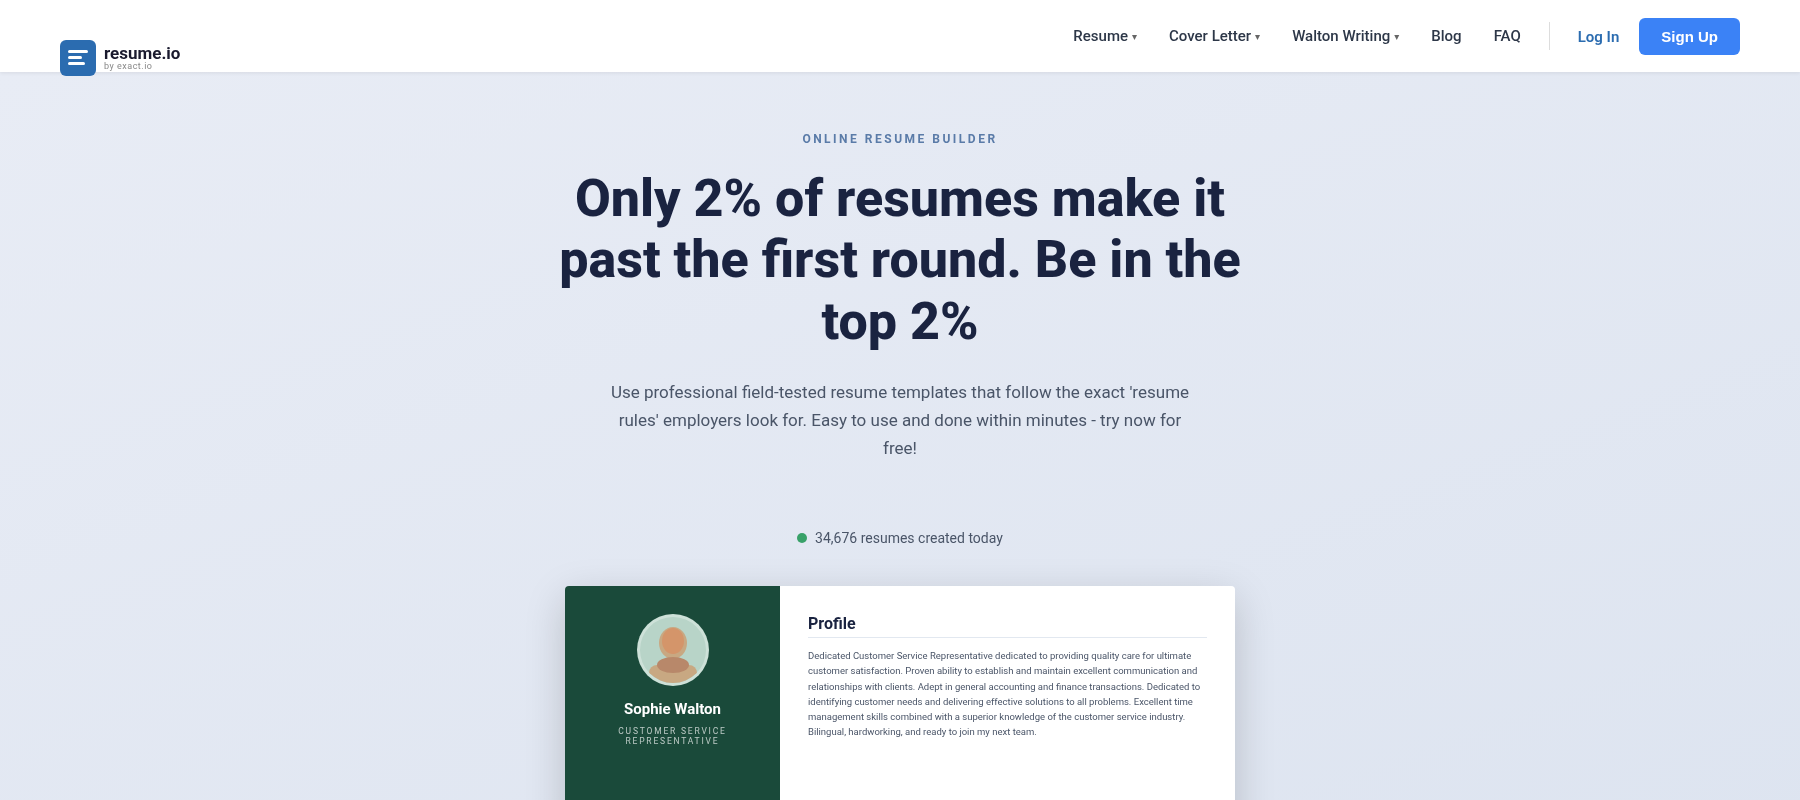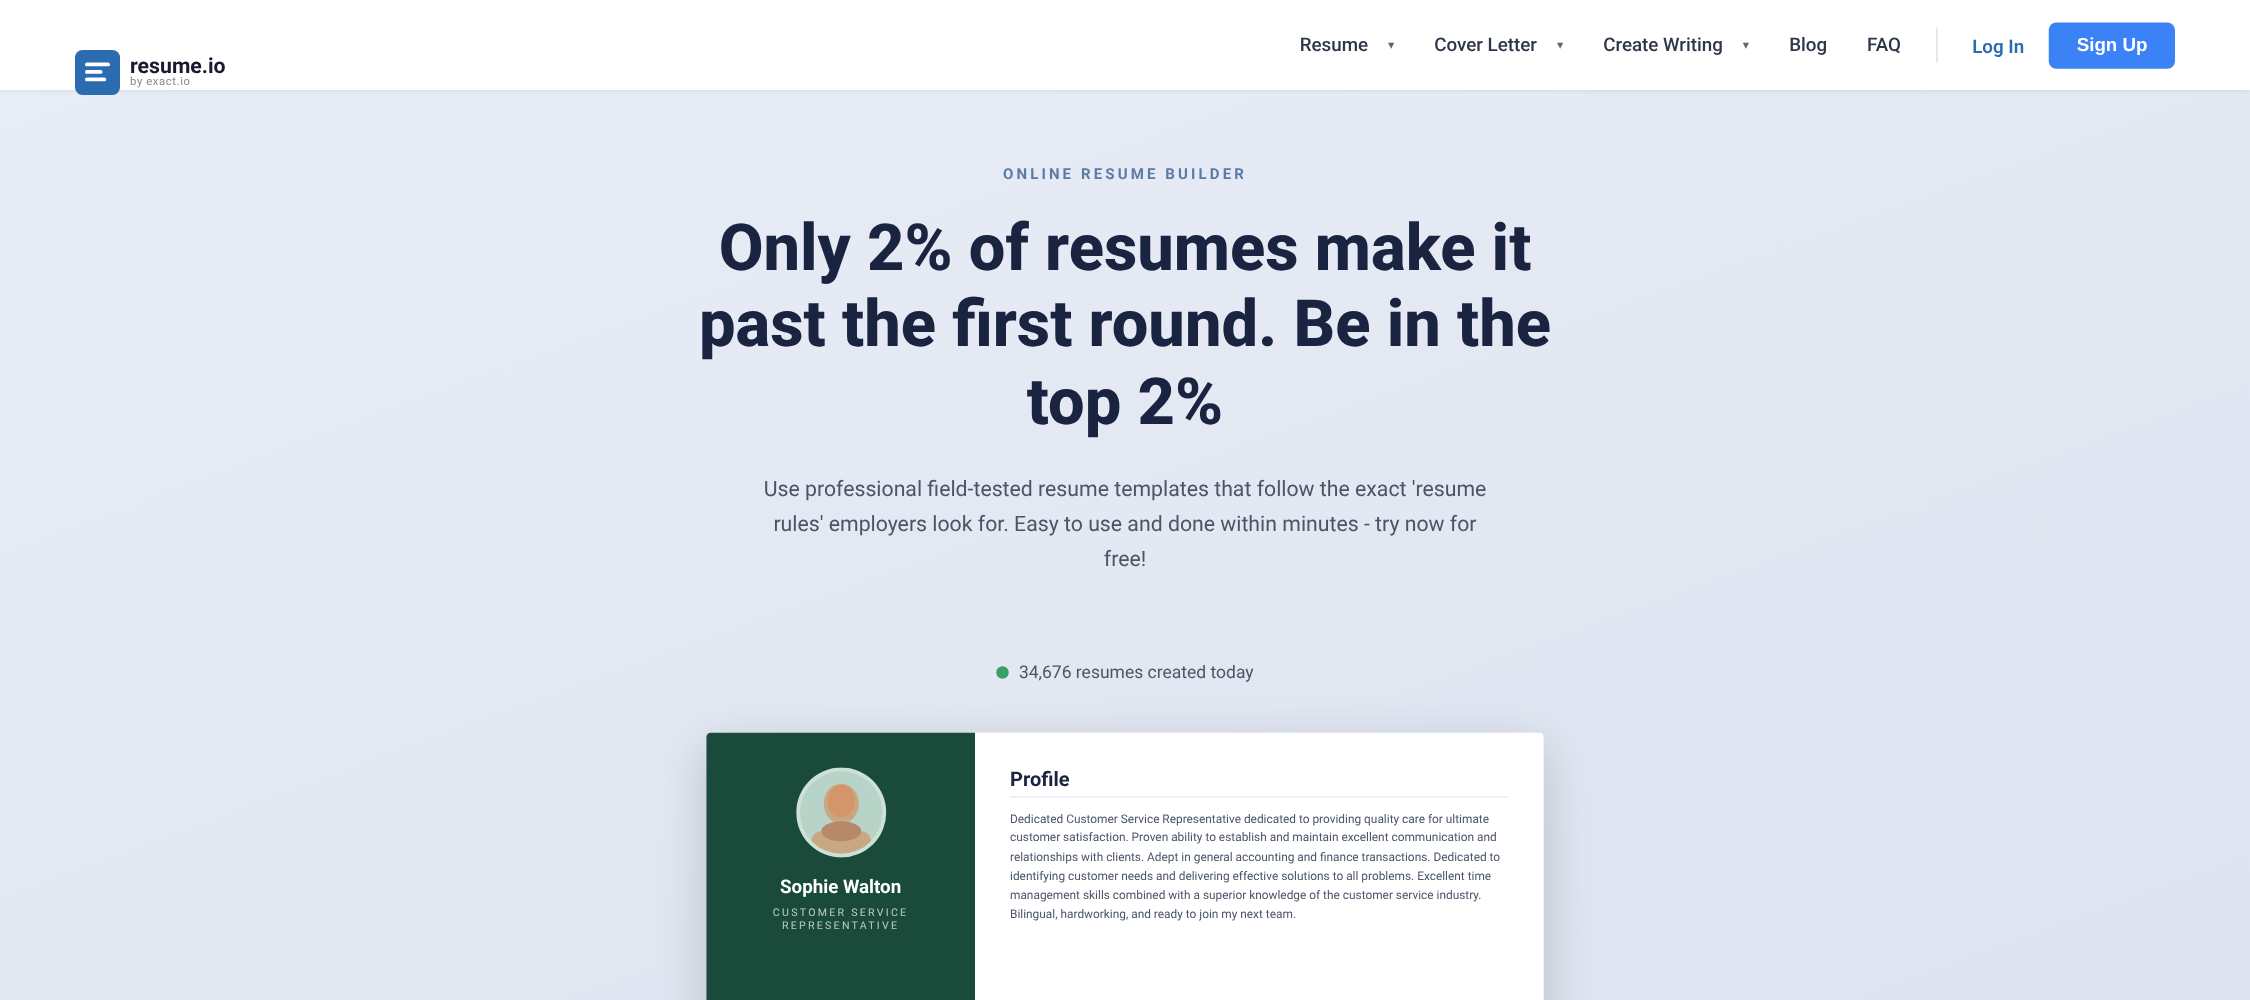--- a/index.html
+++ b/index.html
@@ -44,21 +44,21 @@
     }
     .nav-links {
       display: flex;
       align-items: center;
       gap: 8px;
       list-style: none;
     }
     .nav-item {
       display: flex;
       align-items: center;
-      gap: 16px;
+      gap: 4px;
       padding: 6px 12px;
       font-size: 15px;
       color: #2d3748;
       cursor: pointer;
       font-weight: 500;
     }
     .nav-chevron {
       font-size: 10px;
       color: #666;
     }
@@ -246,21 +246,21 @@
   <ul class="nav-links">
     <li class="nav-item">
       <span>Resume</span>
       <span class="nav-chevron">▾</span>
     </li>
     <li class="nav-item">
       <span>Cover Letter</span>
       <span class="nav-chevron">▾</span>
     </li>
     <li class="nav-item">
-      <span>Create Writing</span>
+      <span>Walton Writing</span>
       <span class="nav-chevron">▾</span>
     </li>
     <li class="nav-item">
       <span>Blog</span>
     </li>
     <li class="nav-item">
       <span>FAQ</span>
     </li>
     <li class="nav-divider"></li>
     <li>

